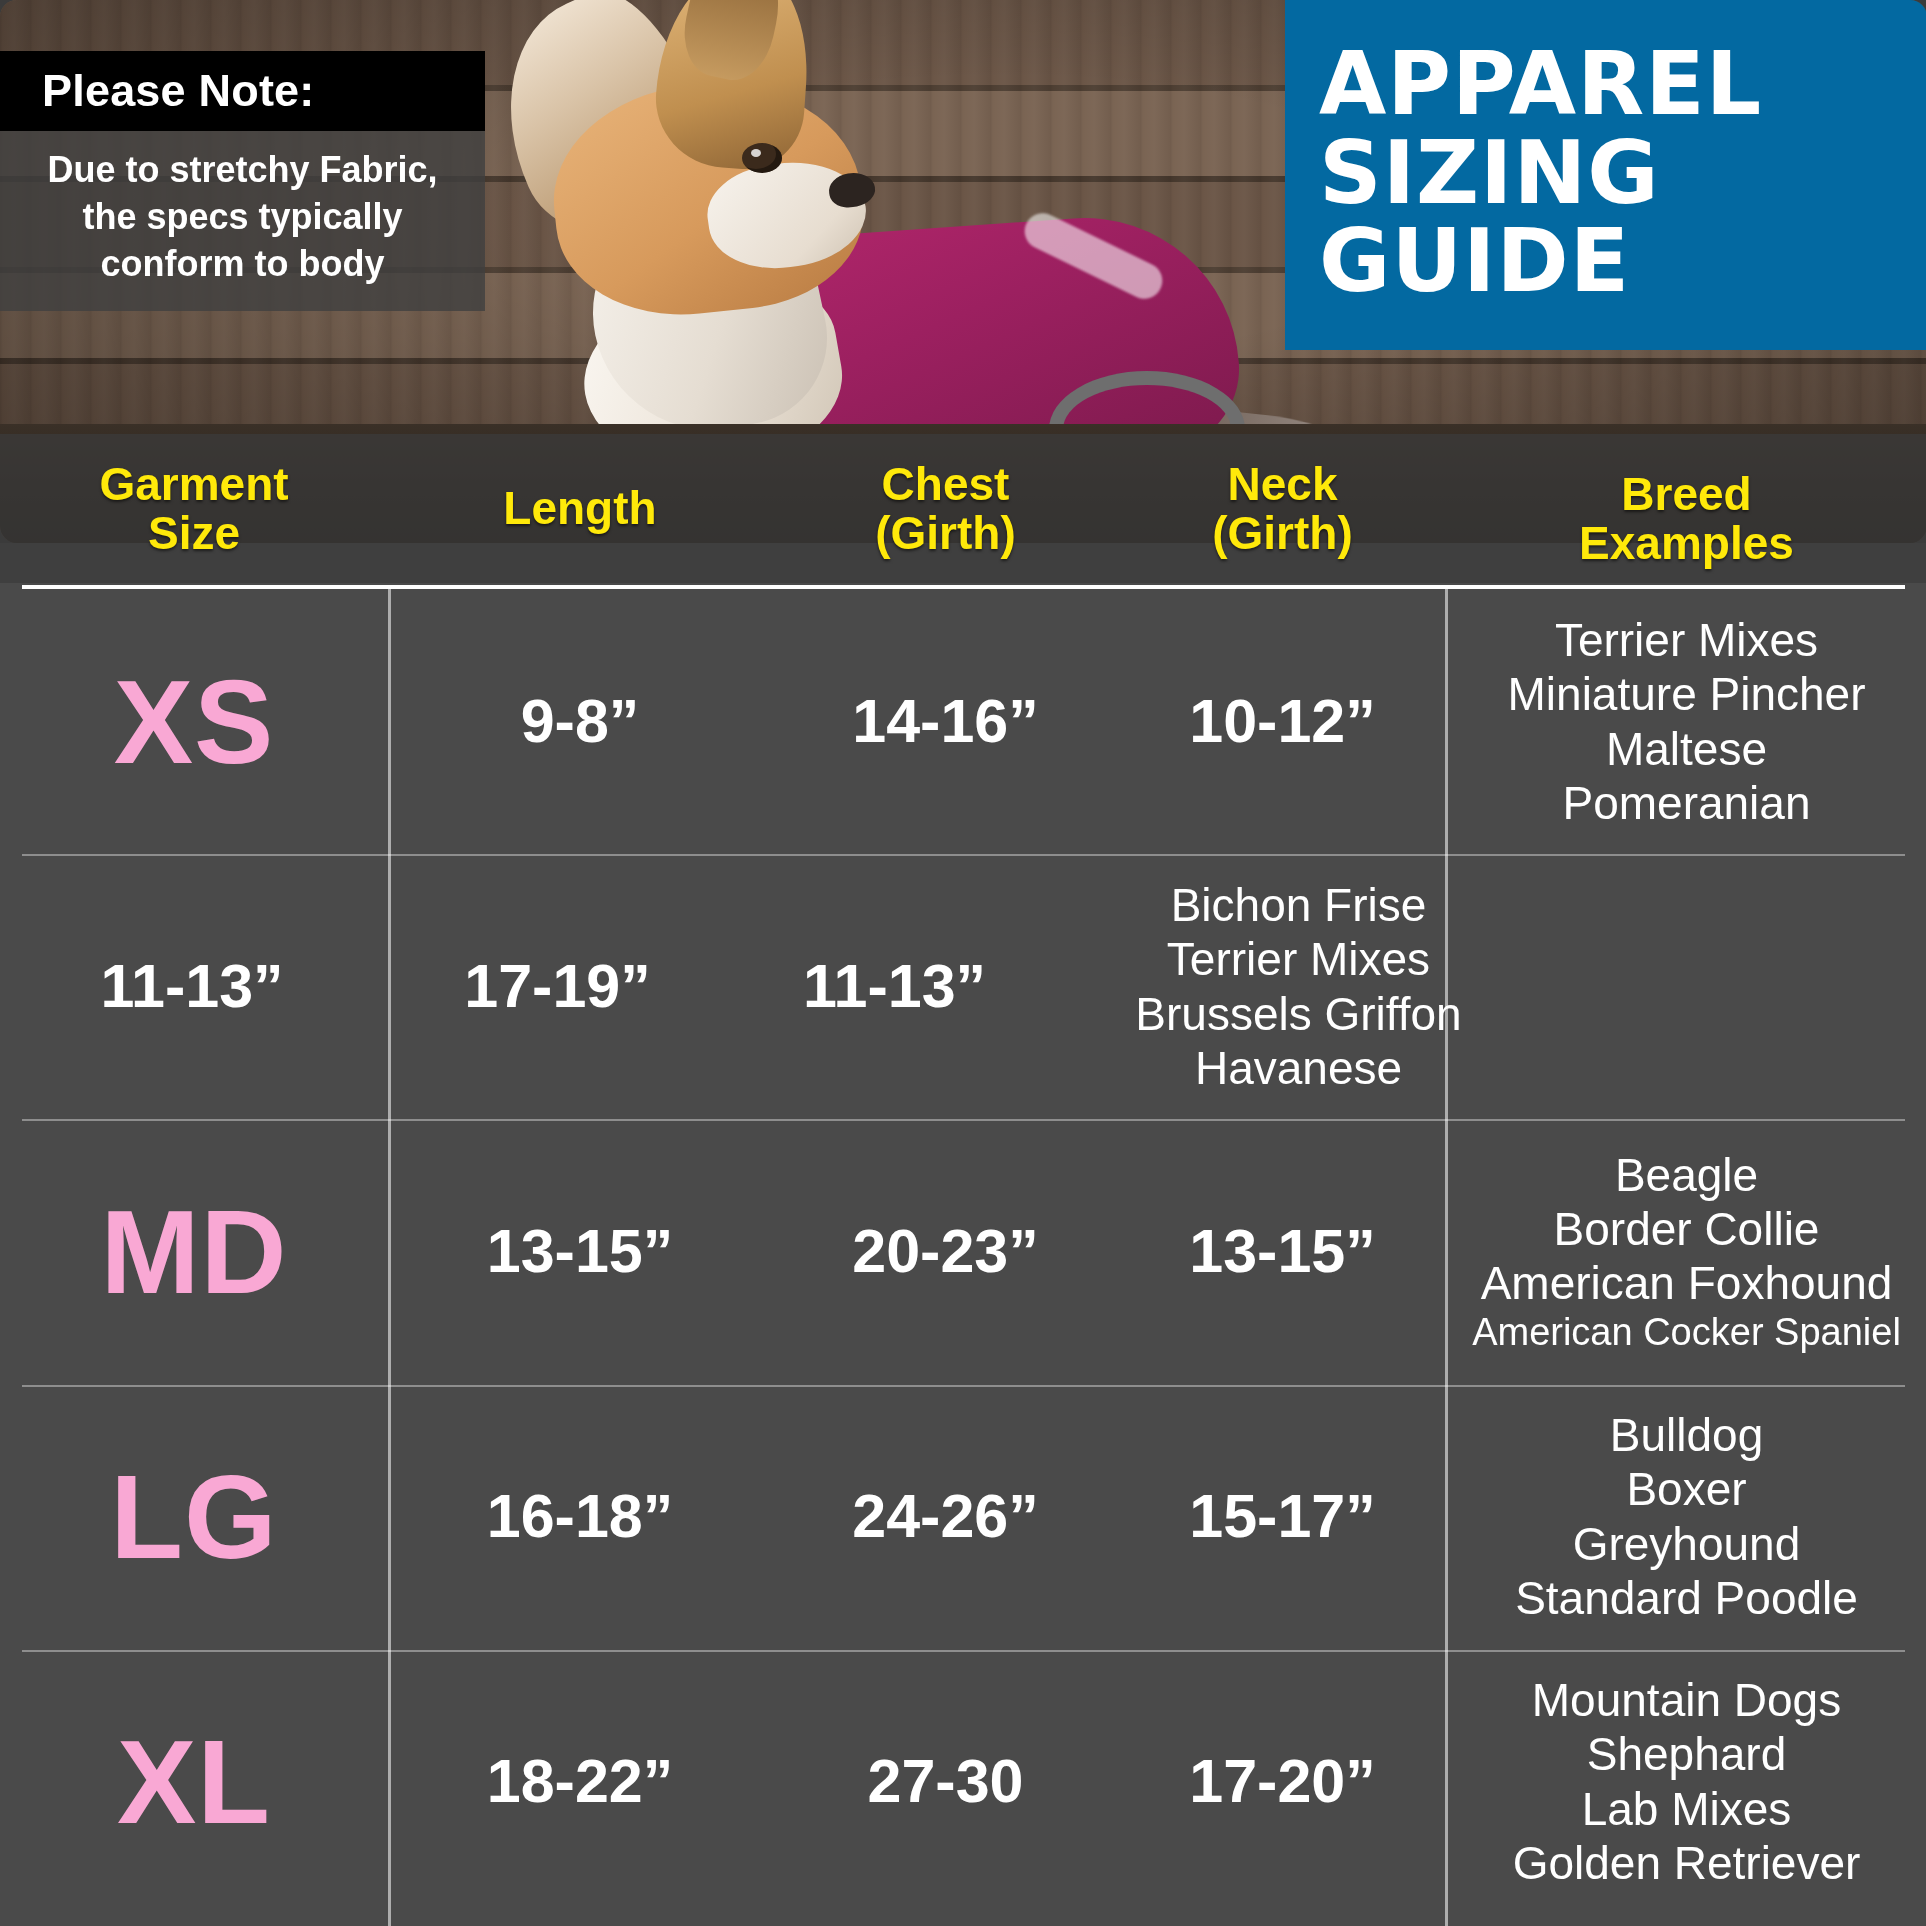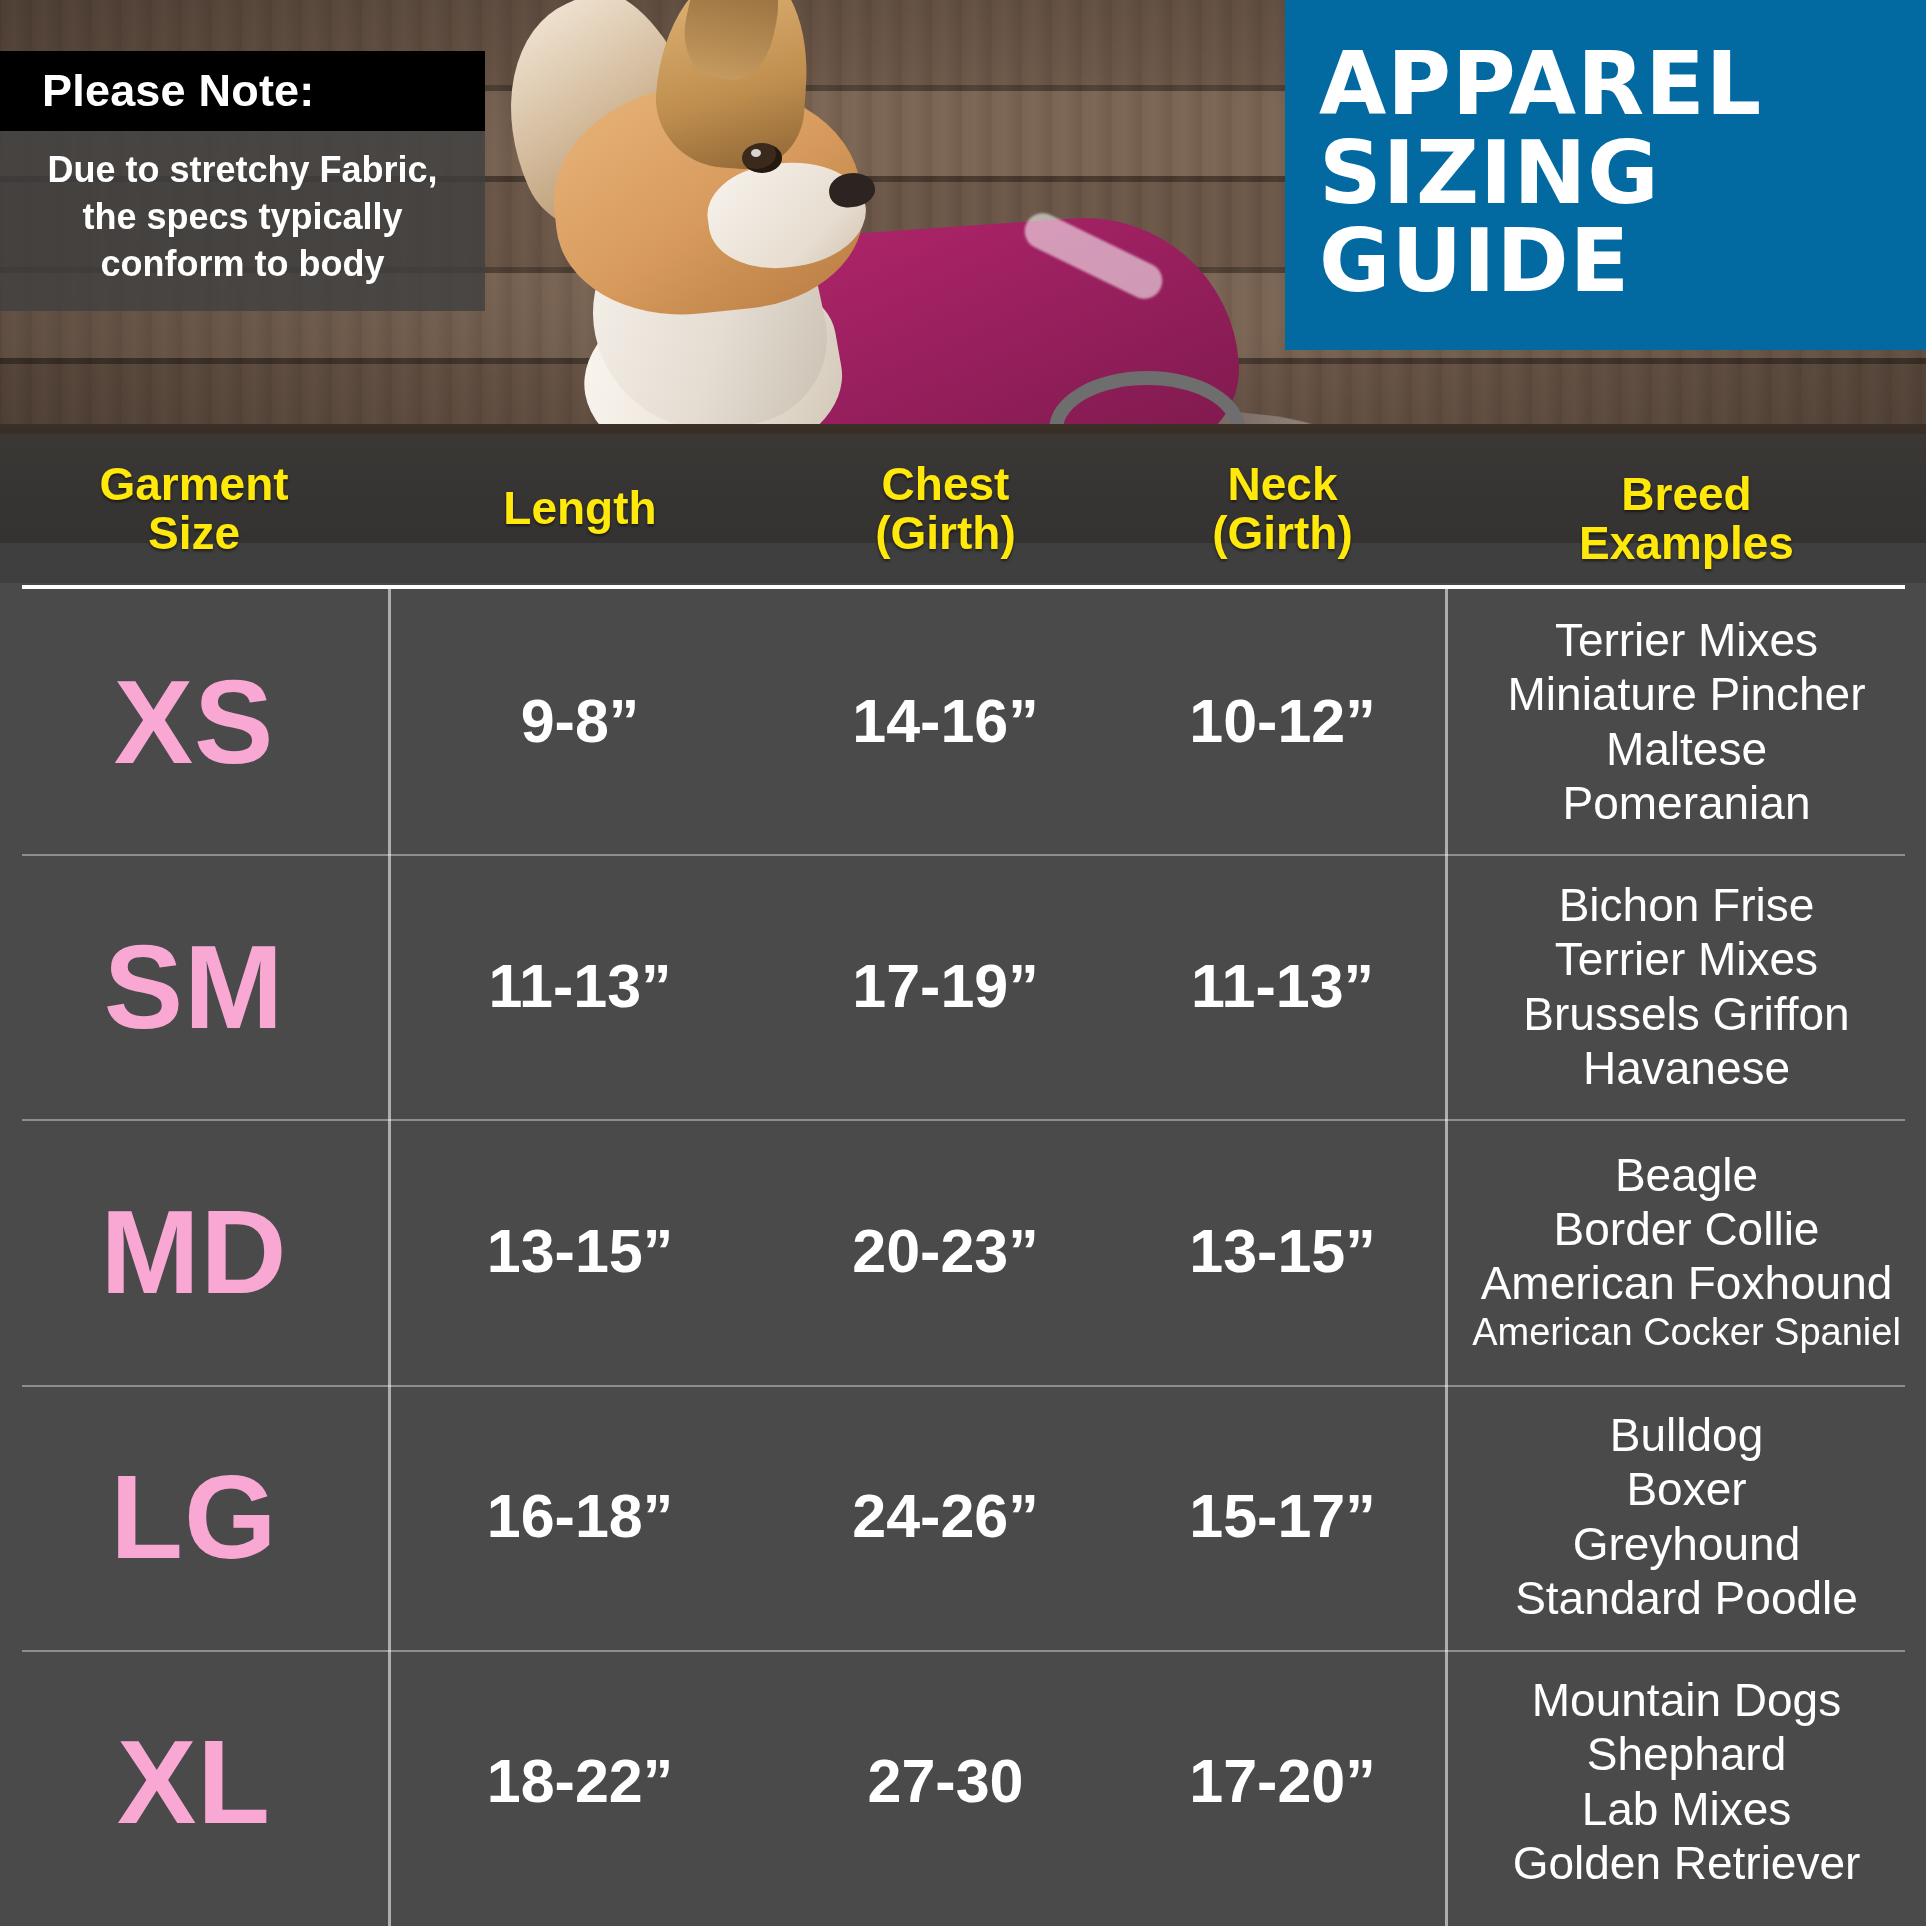--- a/index.html
+++ b/index.html
@@ -15,20 +15,21 @@
     position: relative;
   }
 
   
   .hero {
     position: relative;
     width: 1927px;
     height: 543px;
     overflow: hidden;
     background: #5a4a3c;
+    border-radius: 17px;
   }
   
   .wood {
     position: absolute;
     inset: 0;
     background:
       repeating-linear-gradient(
         to bottom,
         #6b5647 0px, #6b5647 85px,
         #4e3f33 85px, #4e3f33 91px,
@@ -485,23 +486,20 @@
         <div class="breeds">
           <span>Terrier Mixes</span>
           <span>Miniature Pincher</span>
           <span>Maltese</span>
           <span>Pomeranian</span>
         </div>
       </div>
     </div>
 
     <div class="row">
-      <div class="cell c-size">
-        <span class="size-label">SM</span>
-      </div>
       <div class="cell c-len">
         <span class="meas">11-13”</span>
       </div>
       <div class="cell c-chest">
         <span class="meas">17-19”</span>
       </div>
       <div class="cell c-neck">
         <span class="meas">11-13”</span>
       </div>
       <div class="cell c-breed">

